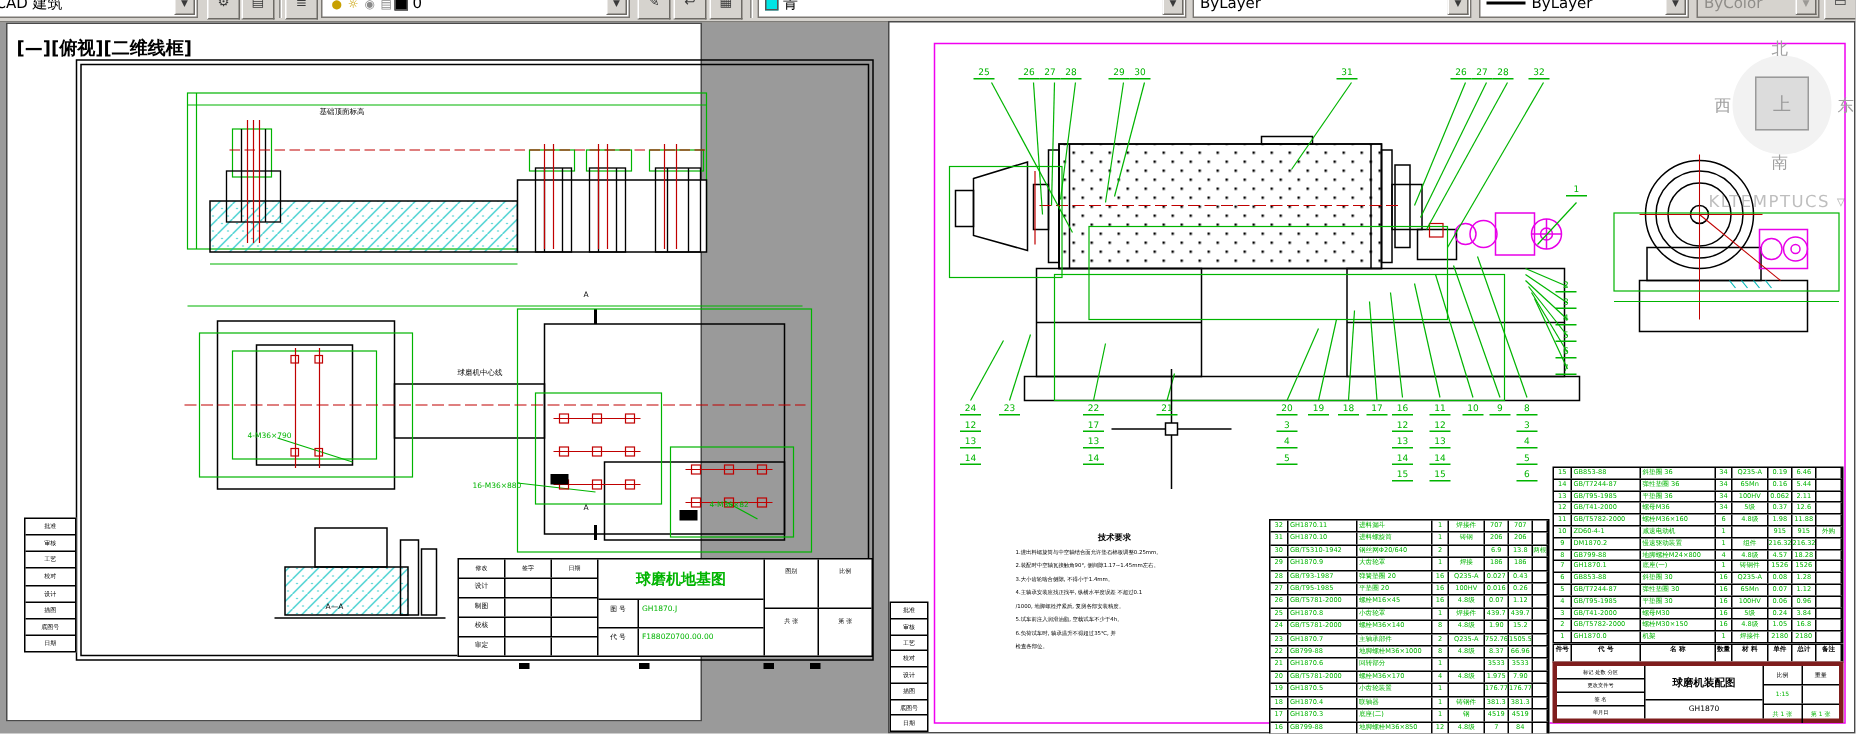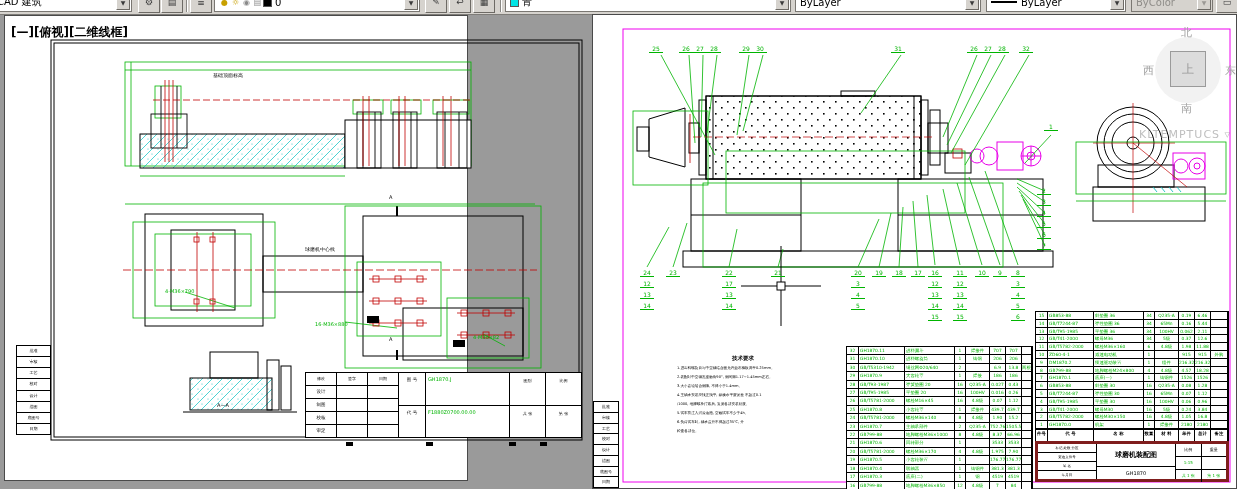--- a/index.html
+++ b/index.html
@@ -345,20 +345,21 @@
             <i class="lc"></i>
           </div>
           <div class="lrow">
             <i class="ll">审定</i>
             <i class="lc"></i>
             <i class="lc"></i>
           </div>
         </div>
     </div>
     <div class="ltb-b">
+      <div class="ltb-title">球磨机地基图</div>
       <div class="coderow">
         <b>图 号</b>
         <s>GH1870.J</s>
       </div>
       <div class="coderow">
         <b>代 号</b>
         <s>F1880Z0700.00.00</s>
       </div>
     </div>
     <div class="ltb-c">

